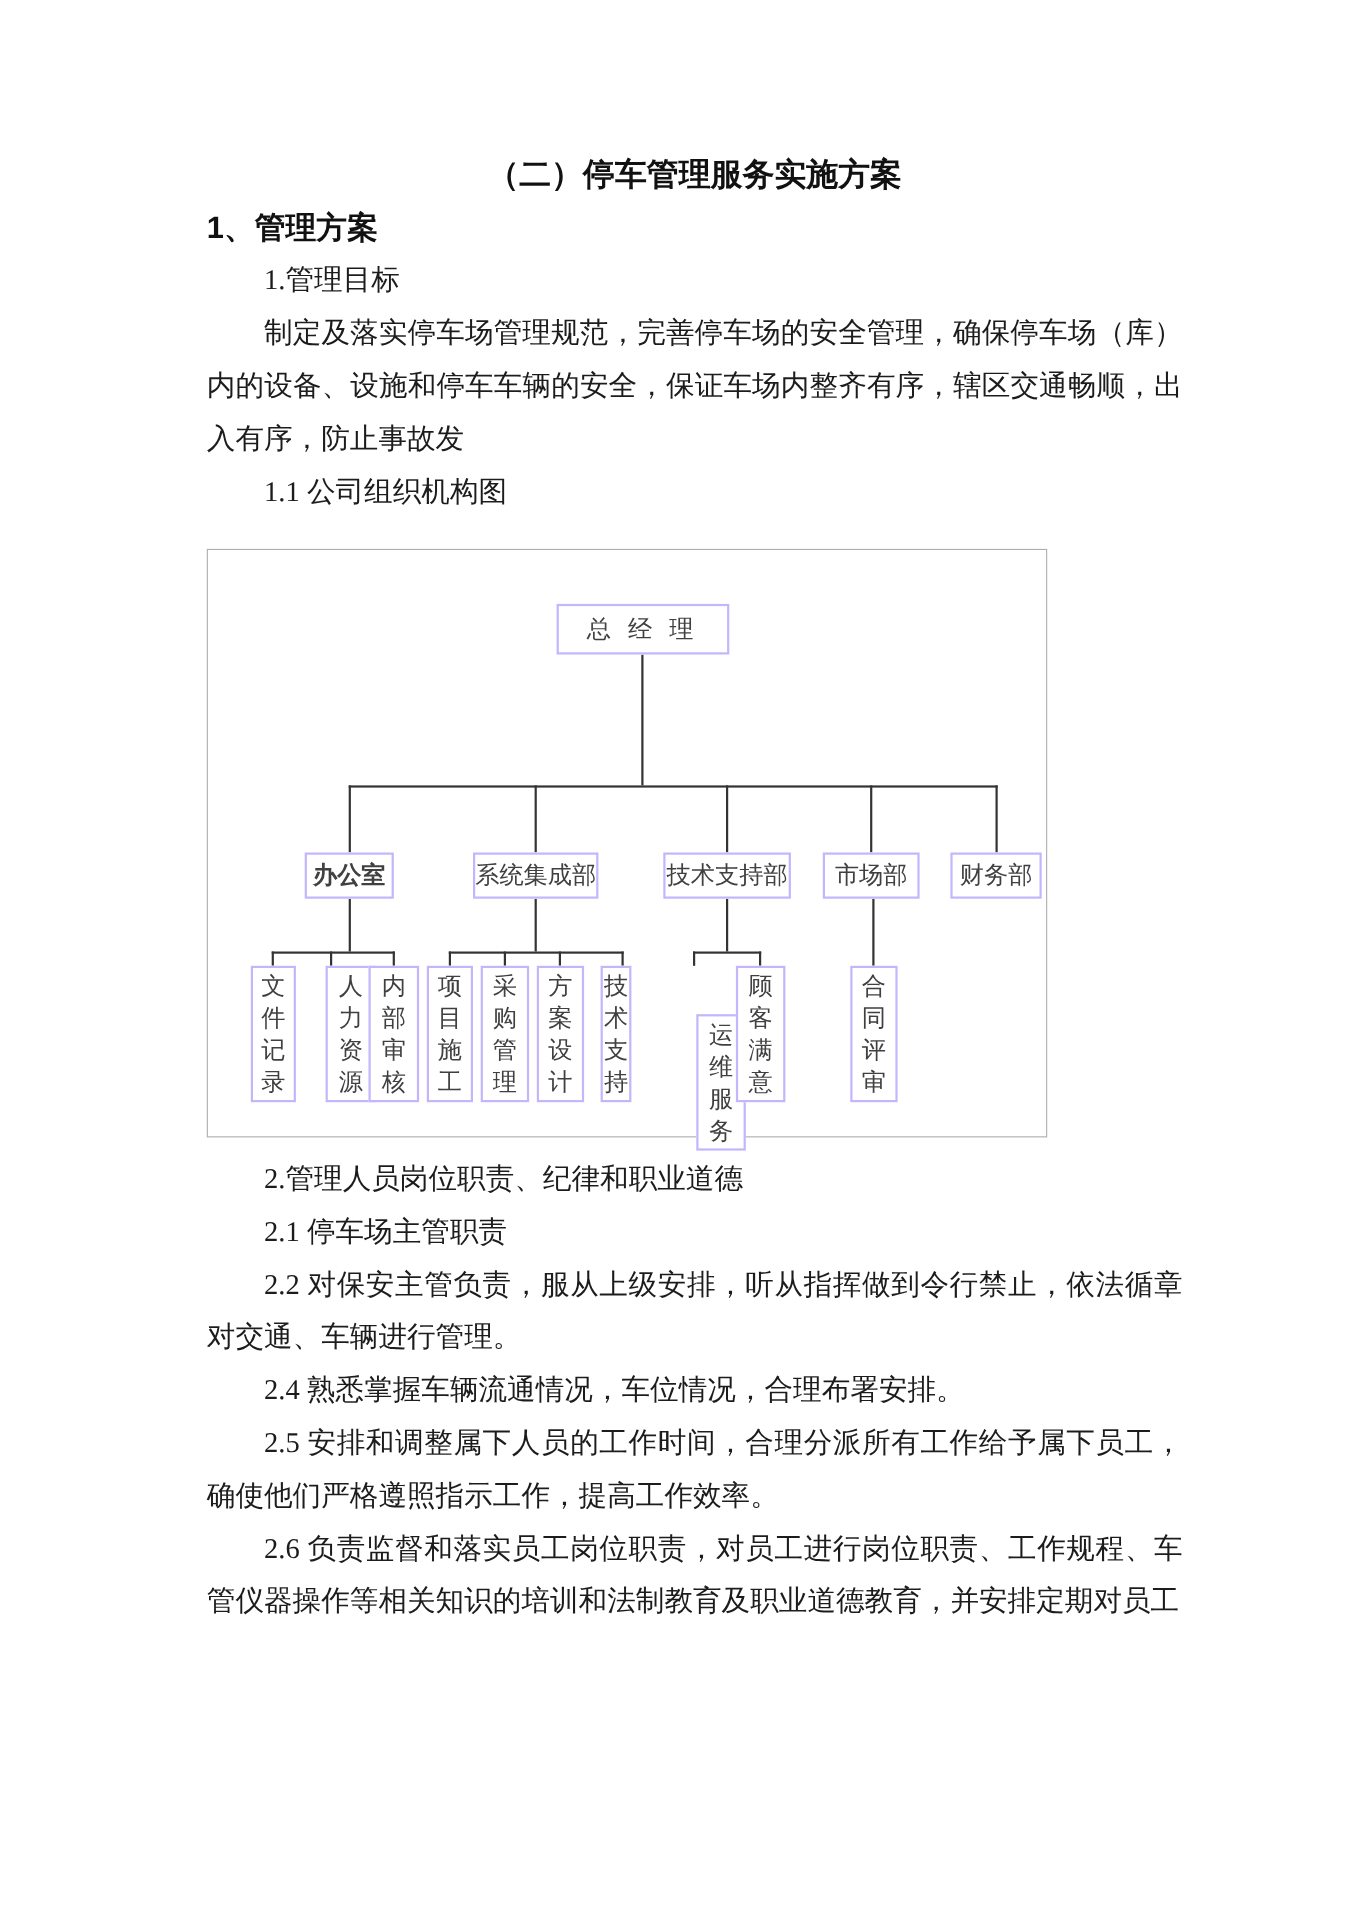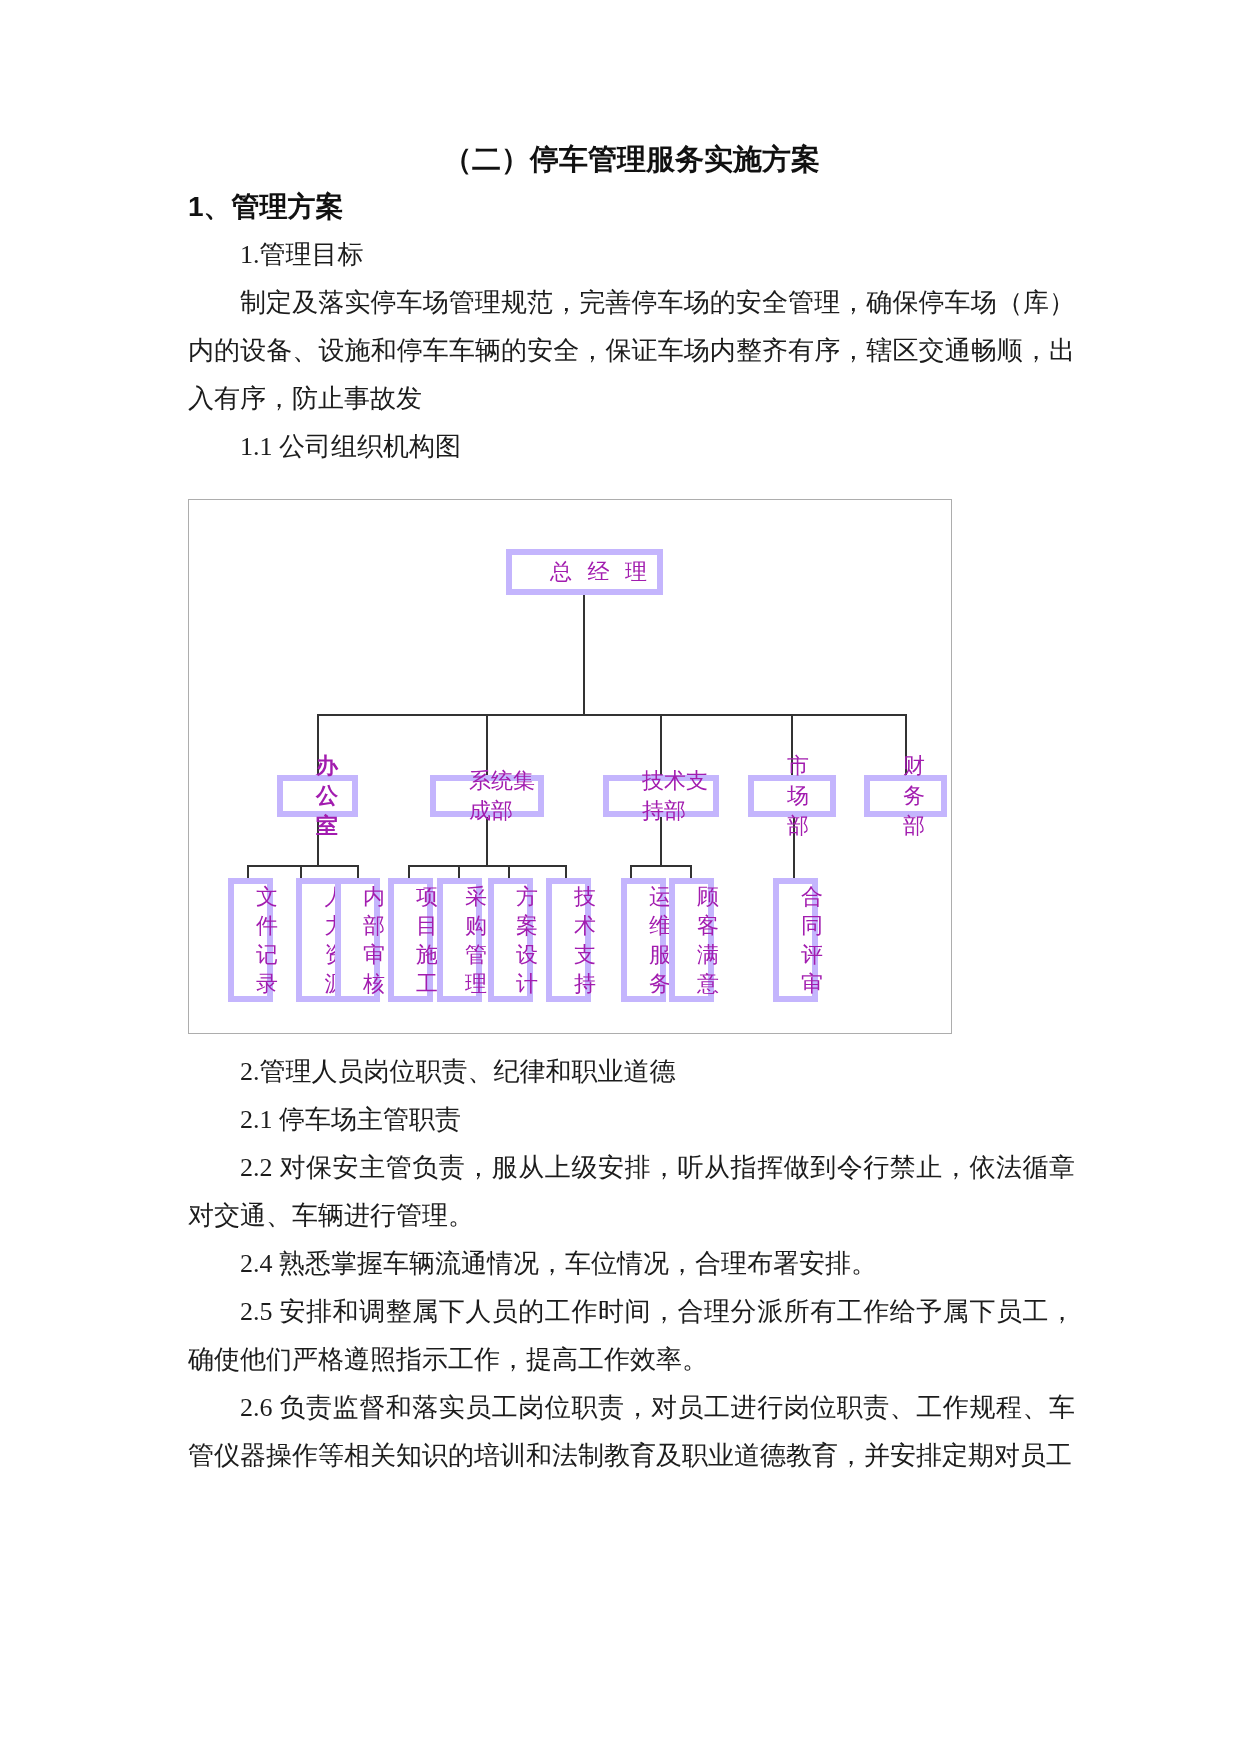--- a/index.html
+++ b/index.html
@@ -38,48 +38,47 @@
     position:relative;
     width:764px;height:535px;
     margin:28px 0 14px 0;
     border:1px solid #adadad;
     background:#ffffff;
     box-sizing:border-box;
     font-family:"Liberation Serif", serif;
   }
   .node{
     position:absolute;
-    border:6px solid #c4b5fd;
+    border:2px solid #c4b5fd;
     background:#fff;
     box-sizing:border-box;
     display:flex;align-items:center;justify-content:center;
-    color:#a21caf;
-    padding-left:33px;
+    color:#404040;
   }
   .n-root{left:317px;top:49px;width:157px;height:46px;font-size:22px;letter-spacing:5px;}
   .lvl2{top:275px;height:42px;font-size:22px;}
   .n-d0{left:88px;width:81px;font-weight:bold;}
   .n-d1{left:241px;width:114px;}
   .n-d2{left:414px;width:116px;}
   .n-d3{left:559px;width:88px;}
   .n-d4{left:675px;width:83px;}
   .lvl3{top:378px;height:124px;}
   .vtext{
     display:block;width:1em;
     font-size:22px;line-height:29px;
     word-break:break-all;text-align:center;
   }
   .n-c00{left:39px;width:41px;}
   .n-c01{left:107px;width:46px;}
-  .n-c02{left:146px;width:26px;}
+  .n-c02{left:146px;width:46px;}
   .n-c10{left:199px;width:42px;}
   .n-c11{left:248px;width:44px;}
   .n-c12{left:299px;width:43px;}
   .n-c13{left:357px;width:28px;}
-  .n-c20{left:432px;width:45px;}
+  .n-c20{left:444px;width:45px;margin-top:44px;}
   .n-c21{left:480px;width:45px;}
   .n-c30{left:584px;width:43px;}
   .lnv{position:absolute;width:2px;background:#333;}
   .lnh{position:absolute;height:2px;background:#333;}
 </style>
 </head>
 <body>
 
 <div class="page">
 

